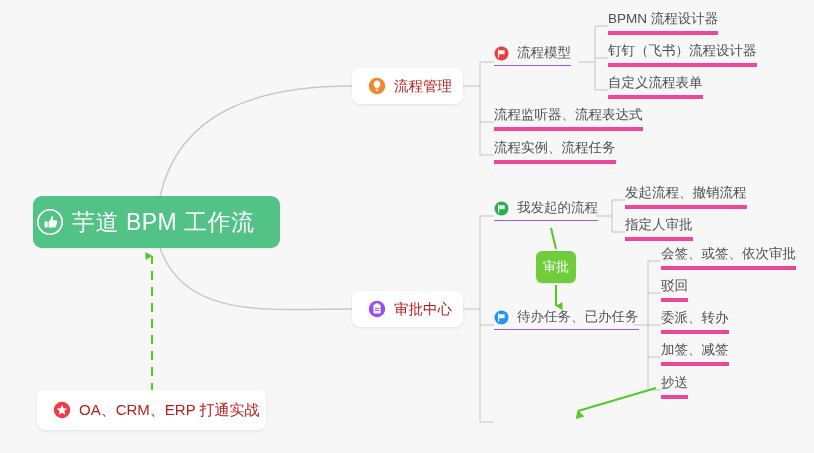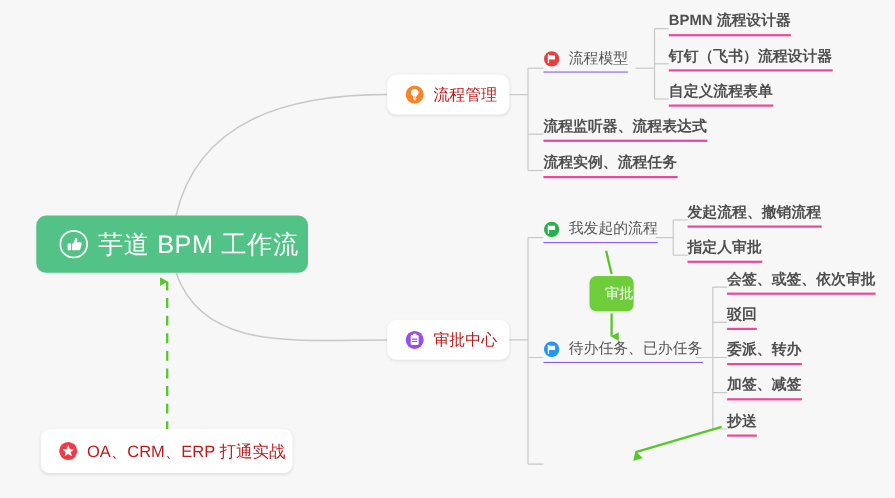--- a/index.html
+++ b/index.html
@@ -30,21 +30,21 @@
     align-items: center;
     white-space: nowrap;
   }
 
   
   .root-node {
     left: 33px; top: 196px;
     width: 247px; height: 52px;
     background: #52c287;
     border-radius: 9px;
-    padding-left: 21px;
+    padding-left: 4px;
     box-shadow: 0 1px 2px rgba(0,0,0,0.06);
   }
   .root-label {
     color: #ffffff;
     font-size: 23px;
     letter-spacing: 0.5px;
     margin-left: 9px;
   }
 
   
@@ -66,36 +66,35 @@
     padding-bottom: 3px;
   }
   .branch-label {
     font-size: 13.5px;
     color: #555;
     margin-left: 8px;
   }
 
   
   .leaf {
-    border-bottom: 2px solid #ec4899;
+    border-bottom: 4px solid #ec4899;
     padding-bottom: 3px;
-    font-weight: bold;
   }
   .leaf-label {
     font-size: 13.5px;
     color: #4f4f4f;
   }
 
   
   .badge {
     left: 536px; top: 251px;
     width: 40px; height: 32px;
     background: #6fcc3a;
     border-radius: 6px;
-    justify-content: flex-end;
+    justify-content: center;
     box-shadow: 0 1px 2px rgba(0,0,0,0.08);
   }
   .badge-label {
     color: #ffffff;
     font-size: 13px;
   }
 
   
   .icon {
     display: inline-flex;

